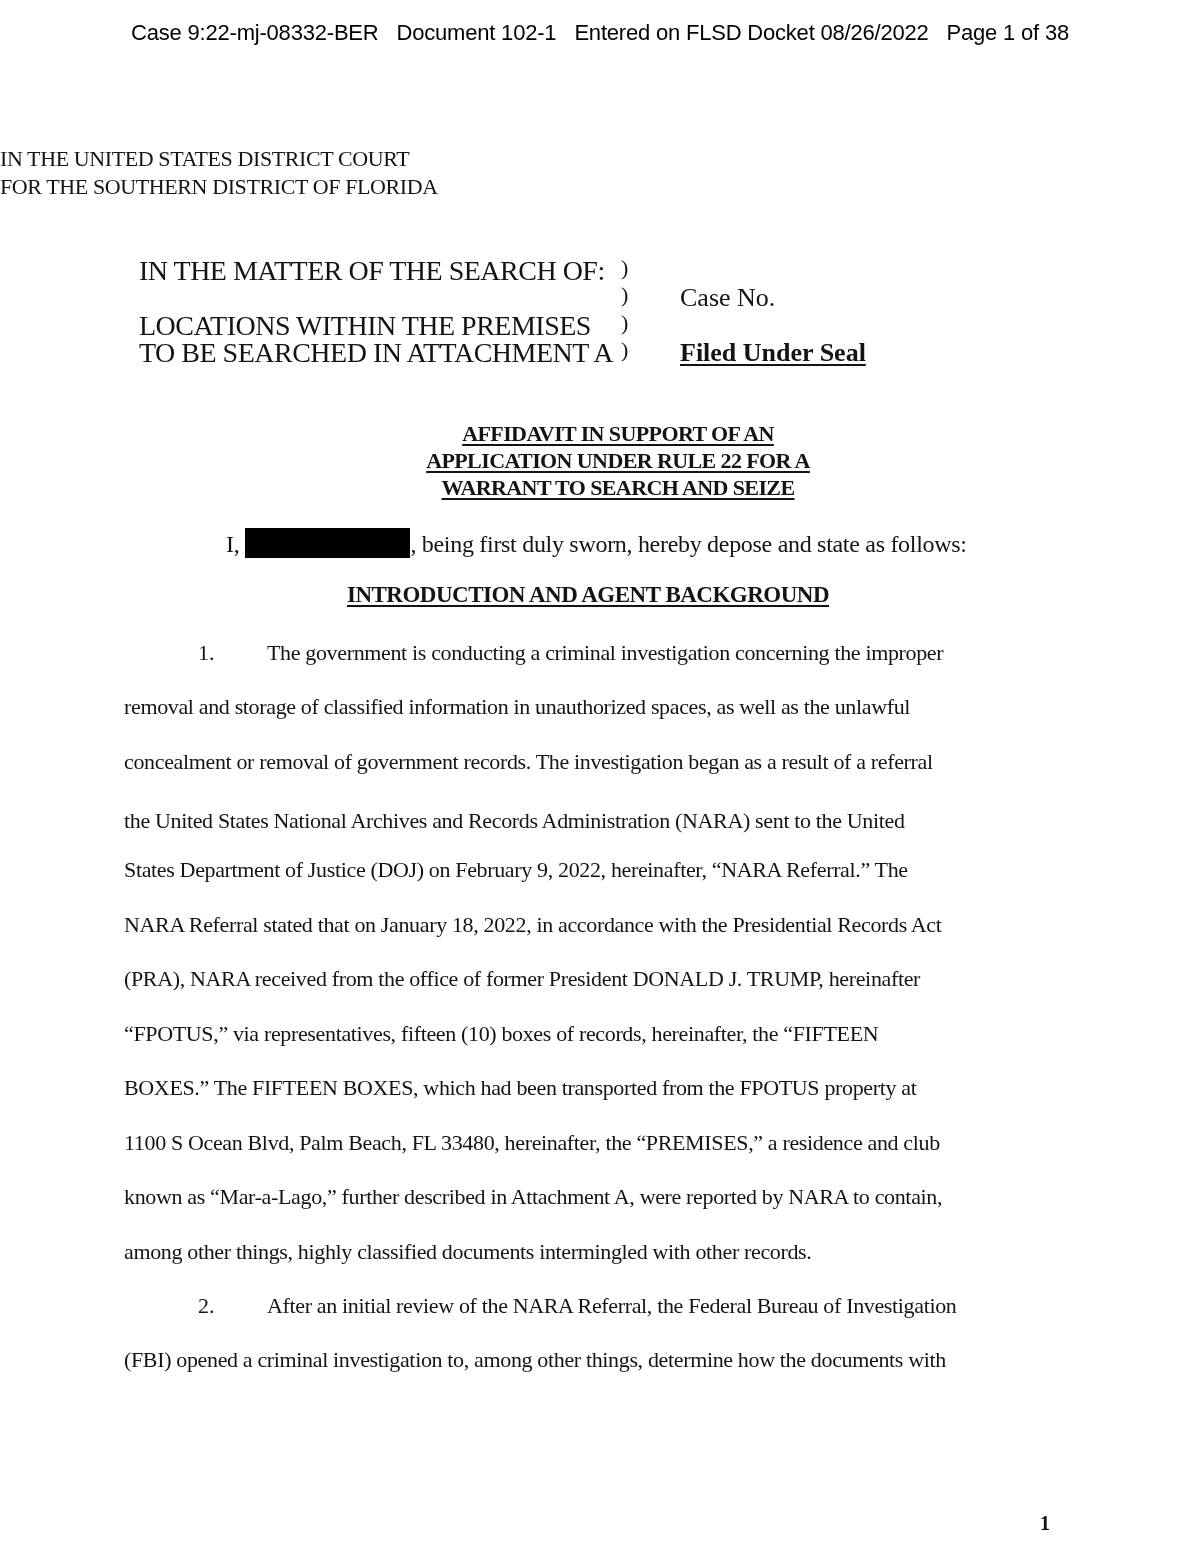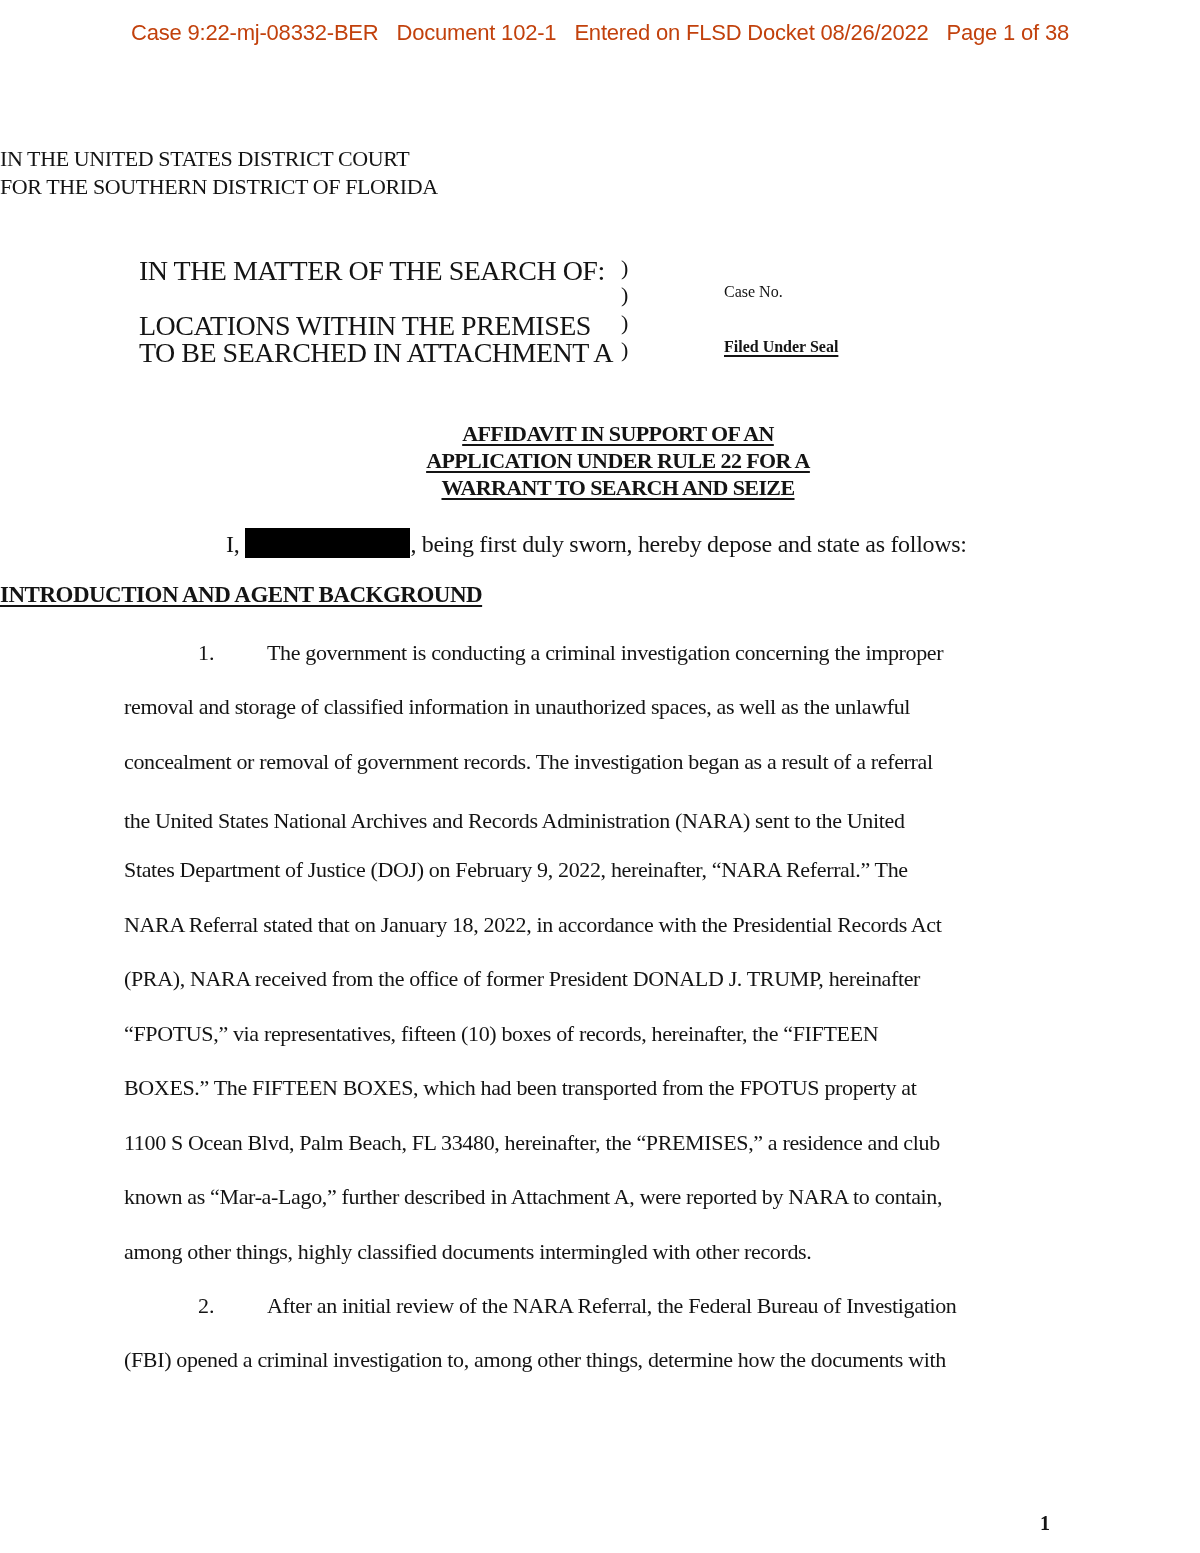--- a/index.html
+++ b/index.html
@@ -16,21 +16,21 @@
       color: #141414;
     }
     .docket-header {
       position: absolute;
       top: 20px;
       left: 0;
       width: 1200px;
       text-align: center;
       font-family: "Liberation Sans", "DejaVu Sans", sans-serif;
       font-size: 22px;
-      color: #c2410c;
+      color: #000000;
       white-space: pre;
       letter-spacing: -0.2px;
     }
     .docket-header span { margin: 0 9px; }
     .court-title {
       position: absolute;
       top: 145px;
       left: 0;
       width: 1176px;
       text-align: left;
@@ -45,22 +45,22 @@
       letter-spacing: -0.5px;
       white-space: nowrap;
     }
     .paren {
       position: absolute;
       left: 621px;
       font-size: 22px;
     }
     .caption-right {
       position: absolute;
-      left: 724px;
-      font-size: 16px;
+      left: 680px;
+      font-size: 26px;
       white-space: nowrap;
     }
     .bold-ul {
       font-weight: bold;
       text-decoration: underline;
       text-decoration-thickness: 2px;
       text-underline-offset: 3px;
     }
     .affidavit-title {
       position: absolute;
@@ -88,20 +88,21 @@
       height: 30px;
       background: #000;
       vertical-align: -6px;
       margin-left: 6px;
     }
     .section-heading {
       position: absolute;
       top: 582px;
       left: 0;
       width: 1176px;
+      text-align: center;
       font-size: 23px;
       letter-spacing: -0.5px;
     }
     .body-line {
       position: absolute;
       left: 124px;
       font-size: 22px;
       white-space: nowrap;
       letter-spacing: -0.35px;
     }

